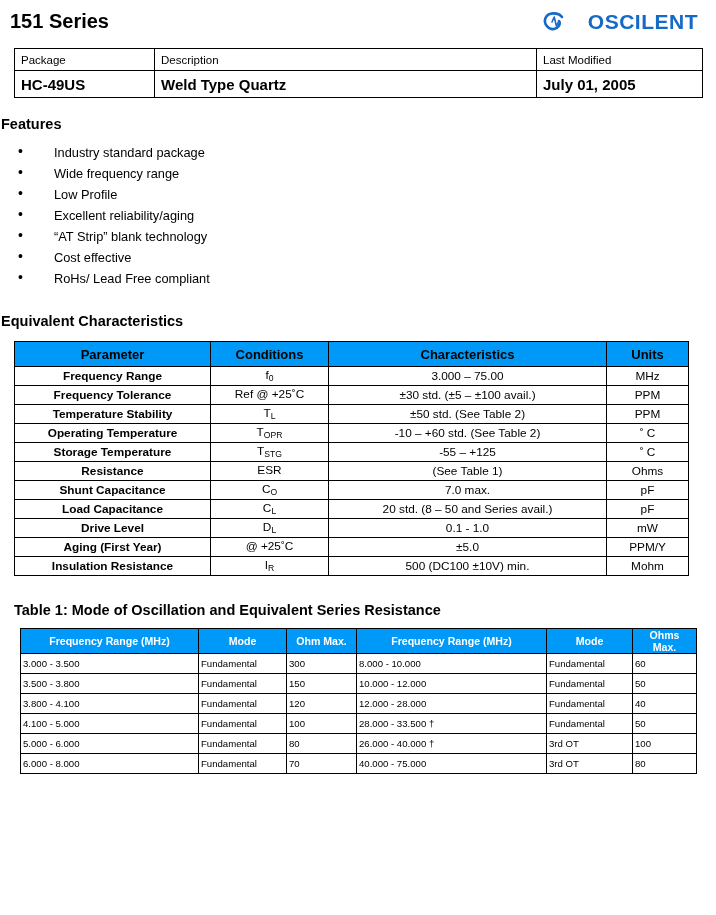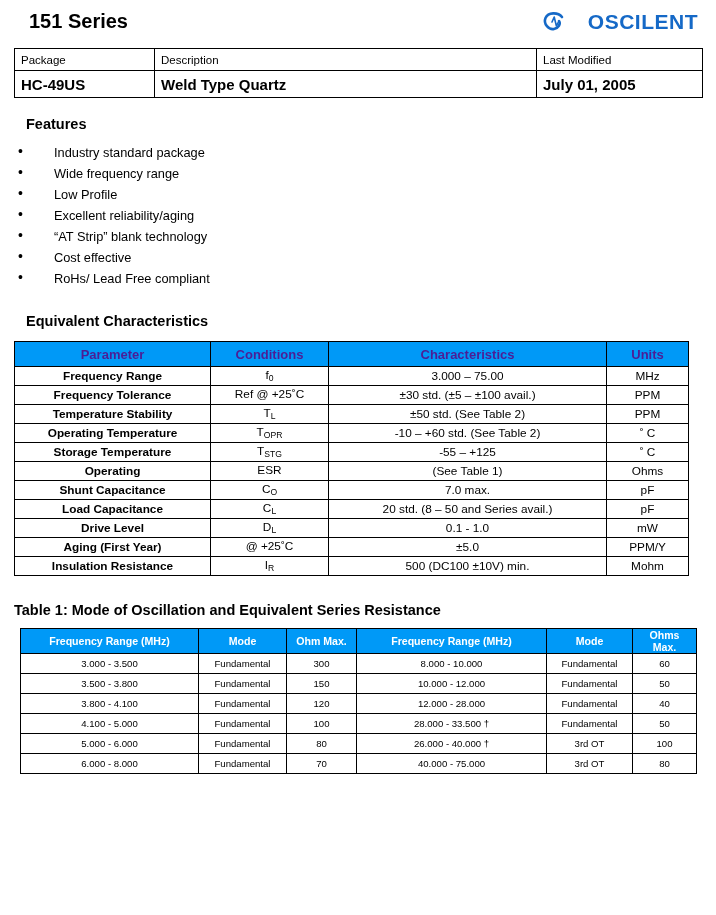--- a/index.html
+++ b/index.html
@@ -20,21 +20,21 @@
     height: 915px;
     padding: 0;
     box-sizing: border-box;
   }
 
   
   .header {
     display: flex;
     align-items: flex-start;
     justify-content: space-between;
-    padding: 8px 18px 0 29px;
+    padding: 8px 18px 0 10px;
     box-sizing: border-box;
   }
   .series-title {
     font-size: 20px;
     font-weight: bold;
     letter-spacing: 0px;
     color: #000;
     line-height: 26px;
   }
   .logo {
@@ -72,21 +72,21 @@
     height: 17px;
   }
   .info-body td {
     font-size: 15px;
     font-weight: bold;
     height: 22px;
   }
 
   
   .section-title {
-    margin: 18px 0 0 26px;
+    margin: 18px 0 0 1px;
     font-size: 14.5px;
     font-weight: bold;
   }
   .features-list {
     margin: 10px 0 0 0;
     padding: 0;
     list-style: none;
   }
   .features-list li {
     position: relative;
@@ -104,21 +104,21 @@
 
   
   .ec-wrap { margin: 12px 14px 0 14px; }
   .ec-table {
     border-collapse: collapse;
     width: 674px;
     table-layout: fixed;
   }
   .ec-table th {
     background: #0099f7;
-    color: #4c1d95;
+    color: #000000;
     font-size: 13px;
     font-weight: bold;
     border: 1px solid #000;
     height: 22px;
     padding: 1px 2px;
   }
   .ec-table td {
     border: 1px solid #000;
     font-size: 11.8px;
     text-align: center;
@@ -147,23 +147,22 @@
     color: #ffffff;
     font-size: 10.6px;
     font-weight: bold;
     border: 1px solid #000;
     height: 19px;
     padding: 0 4px;
   }
   .t1-table td {
     border: 1px solid #000;
     font-size: 9.6px;
-    text-align: center;
     height: 19px;
-    padding: 0 10px;
+    padding: 0 2px;
   }
 </style>
 </head>
 <body>
 
 <div class="page">
 
   <div class="header">
     <div class="series-title">151 Series</div>
     <div class="logo">
@@ -250,21 +249,21 @@
           <td>-10 – +60 std. (See Table 2)</td>
           <td>˚ C</td>
         </tr>
         <tr>
           <td class="param">Storage Temperature</td>
           <td><span>T</span><span class="sub">STG</span></td>
           <td>-55 – +125</td>
           <td>˚ C</td>
         </tr>
         <tr>
-          <td class="param">Operating</td>
+          <td class="param">Resistance</td>
           <td><span>ESR</span><span class="sub"></span></td>
           <td>(See Table 1)</td>
           <td>Ohms</td>
         </tr>
         <tr>
           <td class="param">Shunt Capacitance</td>
           <td><span>C</span><span class="sub">O</span></td>
           <td>7.0 max.</td>
           <td>pF</td>
         </tr>

